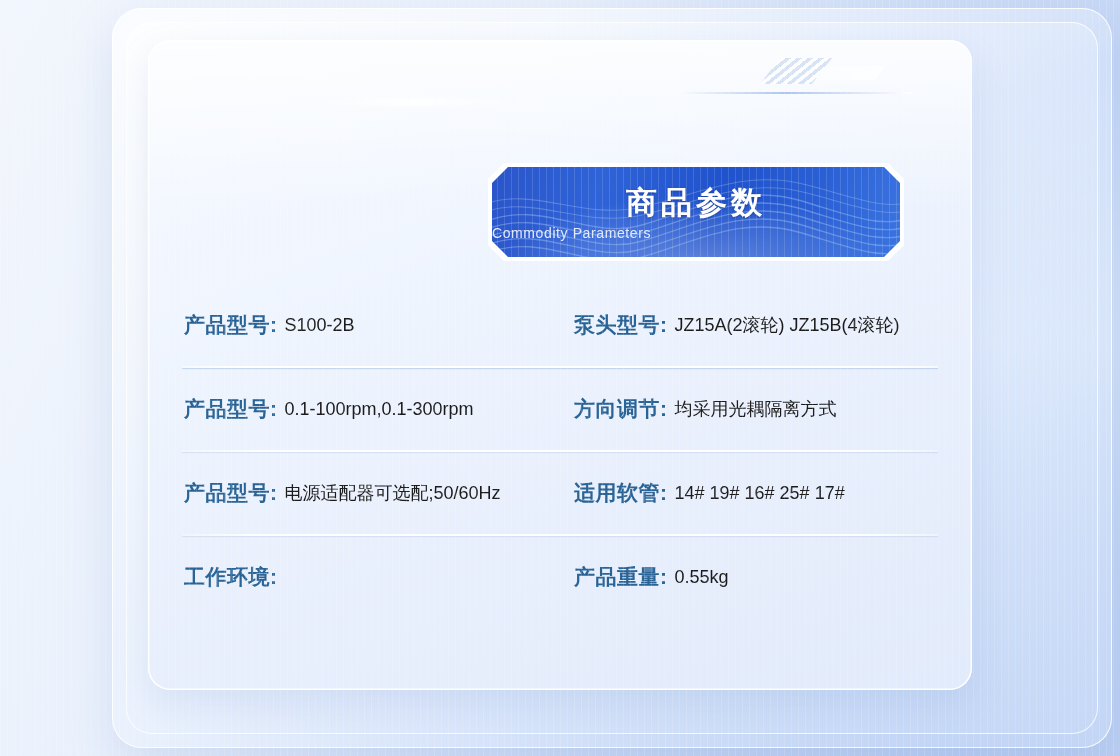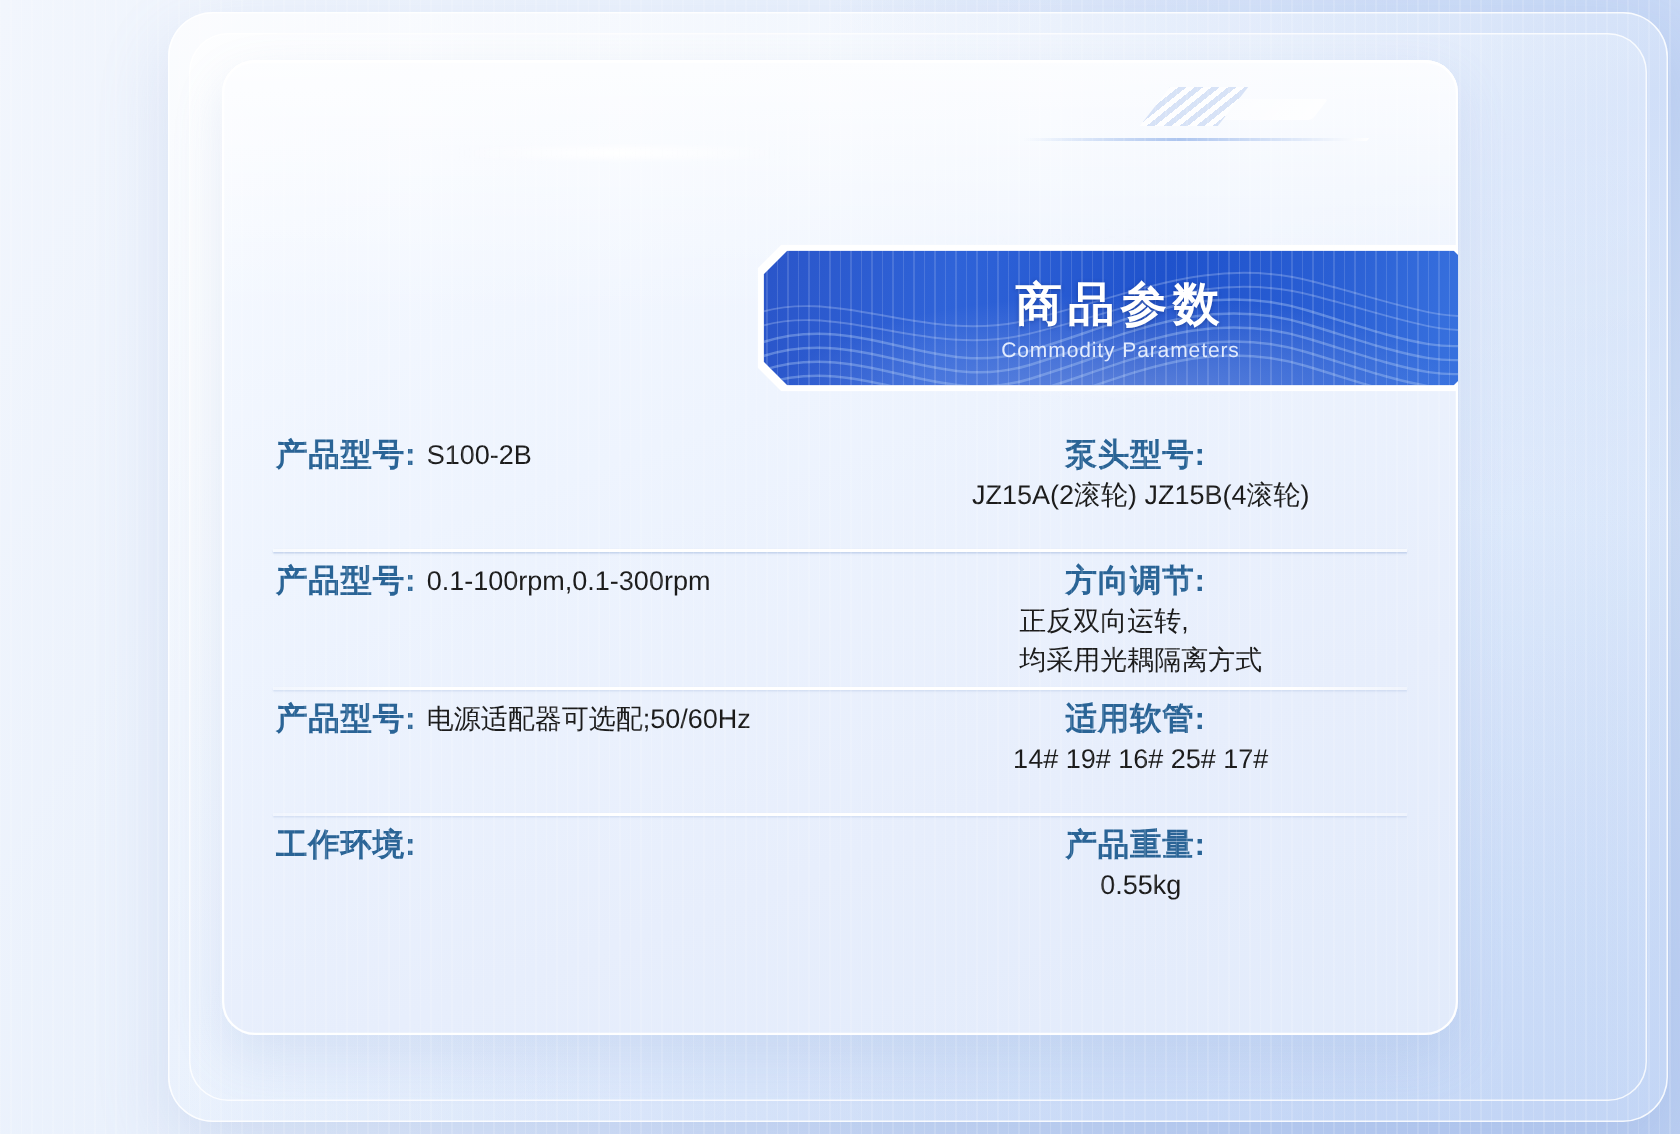--- a/index.html
+++ b/index.html
@@ -115,22 +115,22 @@
     top: 58px; left: 150px;
     width: 230px; height: 8px;
     background: linear-gradient(90deg, rgba(255,255,255,0), rgba(255,255,255,.95), rgba(255,255,255,0));
     filter: blur(2px);
     border-radius: 8px;
   }
 
   
   .banner-wrap {
     position: absolute;
-    left: 357px; top: 123px;
-    width: 484px; height: 98px;
+    left: 340px; top: 123px;
+    width: 416px; height: 98px;
   }
   .banner-halo {
     position: absolute;
     inset: -6px -10px;
     background: radial-gradient(60% 70% at 50% 50%, rgba(255,255,255,.95) 0%, rgba(255,255,255,0) 72%);
     filter: blur(3px);
   }
   .banner-outline,
   .banner {
     position: absolute;
@@ -166,35 +166,35 @@
     text-align: center;
     color: #ffffff;
     font-size: 31px;
     font-weight: 700;
     letter-spacing: 4px;
     text-shadow: 0 1px 3px rgba(14,38,108,.45);
   }
   .banner-sub {
     position: absolute;
     left: 0; right: 0; top: 58px;
-    text-align: center;
+    text-align: left;
     color: #eaf1ff;
     font-size: 14px;
     letter-spacing: .6px;
     opacity: .95;
   }
 
   
   .specs {
     position: absolute;
     left: 32px; right: 28px; top: 243px;
   }
   .spec-row {
     display: flex;
-    align-items: flex-start;
+    align-items: center;
     min-height: 84px;
     position: relative;
   }
   .spec-row + .spec-row::before,
   .spec-row:first-child::after {
     content: "";
     position: absolute;
     left: 2px; right: 6px;
     height: 2px;
     background: linear-gradient(90deg, rgba(255,255,255,.25) 0%, rgba(255,255,255,1) 10%, rgba(255,255,255,1) 90%, rgba(255,255,255,.35) 100%);
@@ -204,21 +204,21 @@
   .spec-row:first-child::after  { bottom: -1px; }
 
   .spec-cell {
     display: flex;
     align-items: center;
     flex: 0 0 50%;
     box-sizing: border-box;
     padding: 6px 4px;
   }
   .spec-cell.left  { padding-left: 4px; }
-  .spec-cell.right { padding-left: 12px; flex-direction: column; }
+  .spec-cell.right { padding-left: 12px; }
 
   .spec-label {
     color: #2a6496;
     font-size: 21px;
     font-weight: 700;
     letter-spacing: .5px;
     white-space: nowrap;
     flex: 0 0 auto;
   }
   .spec-value {
@@ -282,21 +282,20 @@
       </div>
 
       <div class="spec-row">
         <div class="spec-cell left">
           <span class="spec-label">产品型号:</span>
           <span class="spec-value"><span>0.1-100rpm,0.1-300rpm</span></span>
         </div>
         <div class="spec-cell right">
           <span class="spec-label">方向调节:</span>
           <span class="spec-value">
-            <span class="l2">正反双向运转,</span>
             <span class="l2">均采用光耦隔离方式</span>
           </span>
         </div>
       </div>
 
       <div class="spec-row">
         <div class="spec-cell left">
           <span class="spec-label">产品型号:</span>
           <span class="spec-value">
             <span class="l2">电源适配器可选配;50/60Hz</span>

